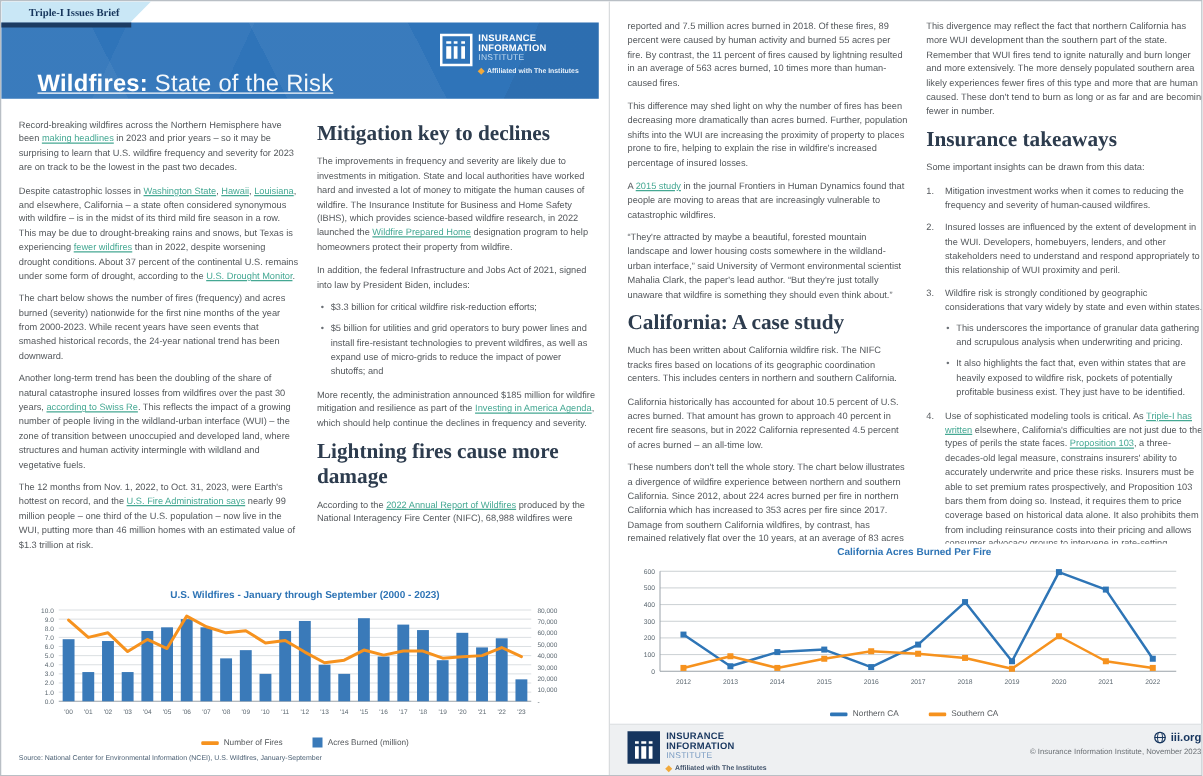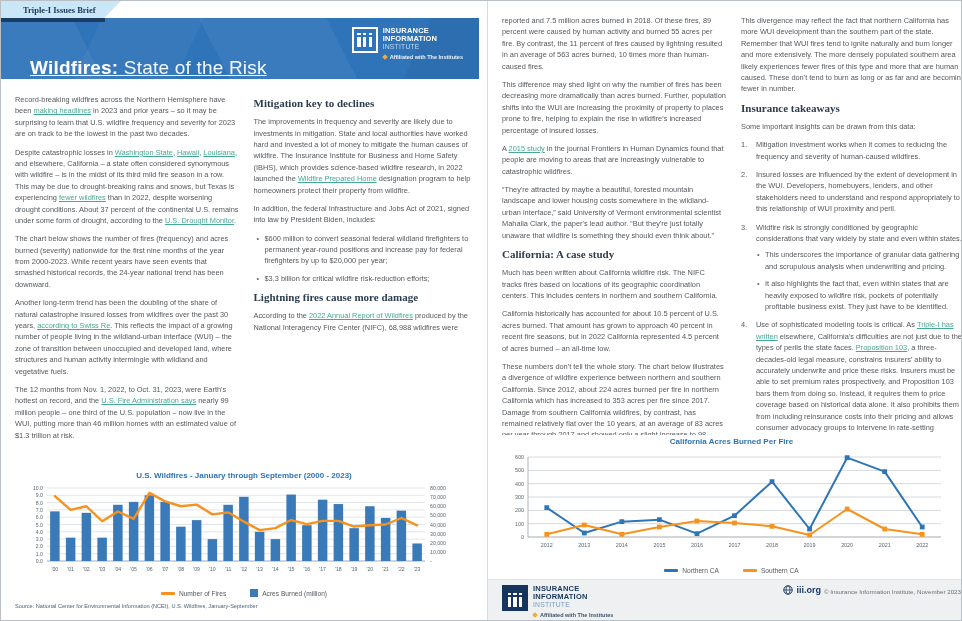--- a/index.html
+++ b/index.html
@@ -43,21 +43,21 @@
   .affil .dot{width:4px;height:4px;background:#f2a93b;transform:rotate(45deg);flex:none;}
   .affil.white{color:#eaf2fa;}
   .affil.navy{color:#41536b;}
 
   
   .cols{display:flex;gap:15px;padding:13px 10px 0 14px;flex:none;box-sizing:border-box;}
   .lp .cols{height:388px;overflow:hidden;}
   .rp .cols{height:434px;overflow:hidden;padding-top:14px;}
   .col{width:224px;font-size:7.4px;line-height:1.54;color:#54585c;}
   .col p{margin:0 0 7px 0;}
-  .col .bh{font-family:"Liberation Serif",serif;font-size:11px;font-weight:700;color:#2d3c4e;margin:3px 0 6px 0;line-height:1.2;}
+  .col .bh{font-family:"Liberation Serif",serif;font-size:17px;font-weight:700;color:#2d3c4e;margin:3px 0 6px 0;line-height:1.2;}
   .col ul{margin:0 0 7px 0;padding:0 0 0 11px;list-style:none;}
   .col ul li{position:relative;margin:0 0 6px 0;}
   .col ul li::before{content:"•";position:absolute;left:-8px;color:#6b7076;}
   .col ol{margin:0 0 7px 0;padding:0;list-style:none;counter-reset:tk;}
   .col ol>li{position:relative;padding-left:15px;margin:0 0 7px 0;counter-increment:tk;}
   .col ol>li::before{content:counter(tk) ".";position:absolute;left:0;color:#54585c;}
   .col ol ul{margin-top:5px;margin-bottom:0;padding-left:9px;}
   .lnk{color:#45a893;text-decoration:underline;cursor:pointer;}
   .ital{}
 
@@ -67,21 +67,21 @@
   .legend{display:flex;justify-content:center;gap:24px;align-items:center;font-size:6.6px;color:#54585c;margin-top:2px;}
   .legend .li{display:flex;align-items:center;gap:4px;}
   .sw-line{width:14px;height:3px;border-radius:1px;}
   .sw-box{width:8px;height:8px;}
   .src{font-size:5.6px;color:#4a5f73;margin:6px 0 0 4px;}
   svg text{font-family:"Liberation Sans",sans-serif;}
 
   
   .foot{position:absolute;left:0;right:0;bottom:0;height:41px;background:#eef0f2;border-top:1px solid #e0e3e5;
         display:flex;justify-content:space-between;align-items:flex-start;padding:5px 14px 0 14px;box-sizing:border-box;}
-  .foot-right{text-align:right;display:flex;flex-direction:row;align-items:flex-end;gap:3px;}
+  .foot-right{text-align:right;display:flex;flex-direction:column;align-items:flex-end;gap:3px;}
   .site{display:flex;align-items:center;gap:4px;font-size:9px;font-weight:700;color:#16355e;cursor:pointer;}
   .copy{font-size:6.2px;color:#6b7075;}
 </style>
 </head>
 <body>
 
 <div class="page">
   <div class="spread">
 
     <div class="lp">
@@ -119,23 +119,24 @@
             <p>Despite catastrophic losses in <span class="lnk">Washington State</span>, <span class="lnk">Hawaii</span>, <span class="lnk">Louisiana</span>, and elsewhere, California – a state often considered synonymous with wildfire – is in the midst of its third mild fire season in a row. This may be due to drought-breaking rains and snows, but Texas is experiencing <span class="lnk">fewer wildfires</span> than in 2022, despite worsening drought conditions. About 37 percent of the continental U.S. remains under some form of drought, according to the <span class="lnk">U.S. Drought Monitor</span>.</p>
             <p>The chart below shows the number of fires (frequency) and acres burned (severity) nationwide for the first nine months of the year from 2000-2023. While recent years have seen events that smashed historical records, the 24-year national trend has been downward.</p>
             <p>Another long-term trend has been the doubling of the share of natural catastrophe insured losses from wildfires over the past 30 years, <span class="lnk">according to Swiss Re</span>. This reflects the impact of a growing number of people living in the wildland-urban interface (WUI) – the zone of transition between unoccupied and developed land, where structures and human activity intermingle with wildland and vegetative fuels.</p>
             <p>The 12 months from Nov. 1, 2022, to Oct. 31, 2023, were Earth's hottest on record, and the <span class="lnk">U.S. Fire Administration says</span> nearly 99 million people – one third of the U.S. population – now live in the WUI, putting more than 46 million homes with an estimated value of $1.3 trillion at risk.</p>
           </div>
         <div class="col" id="col2">
             <div class="bh">Mitigation key to declines</div>
             <p>The improvements in frequency and severity are likely due to investments in mitigation. State and local authorities have worked hard and invested a lot of money to mitigate the human causes of wildfire. The Insurance Institute for Business and Home Safety (IBHS), which provides science-based wildfire research, in 2022 launched the <span class="lnk">Wildfire Prepared Home</span> designation program to help homeowners protect their property from wildfire.</p>
             <p>In addition, the federal Infrastructure and Jobs Act of 2021, signed into law by President Biden, includes:</p>
             <ul>
-              <li>$600 million to convert seasonal federal wildland firefighters to permanent year-round positions and increase pay for federal firefighters by up to $20,000 per year;</li>
               <li>$3.3 billion for critical wildfire risk-reduction efforts;</li>
+              <li>$5 billion for utilities and grid operators to bury power lines and install fire-resistant technologies to prevent wildfires, as well as expand use of micro-grids to reduce the impact of power shutoffs; and</li>
             </ul>
+            <p>More recently, the administration announced $185 million for wildfire mitigation and resilience as part of the <span class="lnk">Investing in America Agenda</span>, which should help continue the declines in frequency and severity.</p>
             <div class="bh">Lightning fires cause more damage</div>
             <p>According to the <span class="lnk">2022 Annual Report of Wildfires</span> produced by the National Interagency Fire Center (NIFC), 68,988 wildfires were</p>
           </div>
       </div>
 
       <div class="fig">
         <div class="ctitle">U.S. Wildfires - January through September (2000 - 2023)</div>
         <svg id="chart1" width="463" height="100">
             <g>
               <line x1="36" y1="78" x2="414" y2="78" stroke="#9aa2a9" stroke-width="0.9"></line>

